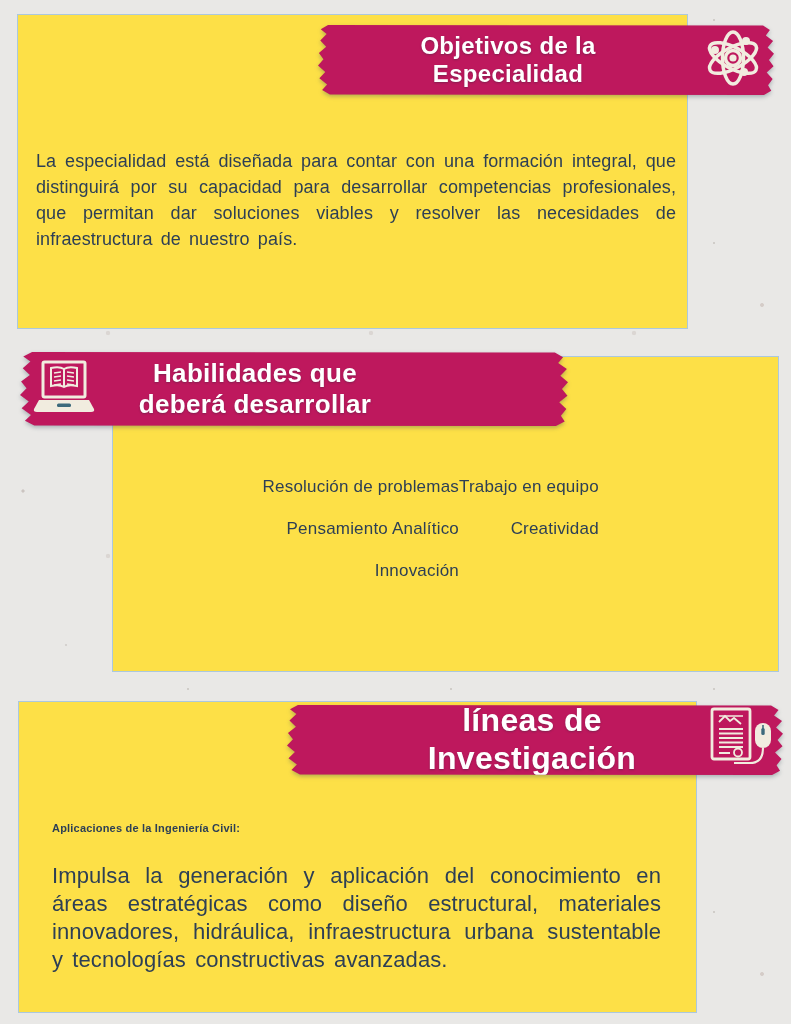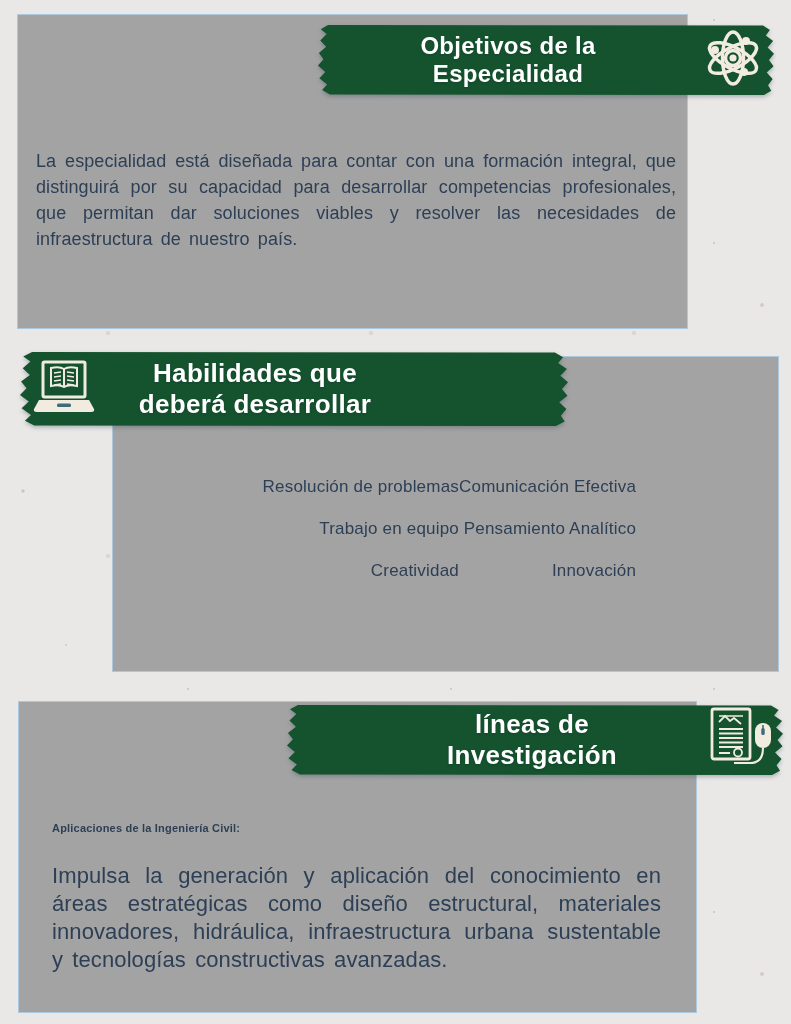--- a/index.html
+++ b/index.html
@@ -14,36 +14,36 @@
       radial-gradient(circle at 150px 160px, rgba(105,95,88,.22) 1px,  transparent 1.7px),
       radial-gradient(circle at 236px 82px,  rgba(150,120,108,.25) 1.5px, transparent 2.3px),
       radial-gradient(circle at 66px 199px,  rgba(120,110,100,.18) 1px, transparent 1.6px),
       radial-gradient(circle at 188px 20px,  rgba(110,95,85,.2) .8px,  transparent 1.5px),
       radial-gradient(circle at 108px 110px, rgba(140,115,100,.15) 1.8px, transparent 2.6px);
     background-size: 263px 223px;
   }
 
   .card {
     position: absolute;
-    background: #a3a3a3;
+    background: #fde047;
     border: 1px solid #abc8de;
   }
   #card-objetivos   { left: 17px;  top: 14px;  width: 671px; height: 315px; }
   #card-habilidades { left: 112px; top: 356px; width: 667px; height: 316px; text-align: right; }
   #card-lineas      { left: 18px;  top: 701px; width: 679px; height: 312px; }
 
   .banner-wrap { position: absolute; z-index: 5; filter: drop-shadow(0 2px 2px rgba(50,75,90,.35)); }
   #banner-objetivos   { left: 318px; top: 25px;  width: 456px; height: 70px; }
   #banner-habilidades { left: 20px;  top: 352px; width: 548px; height: 74px; }
   #banner-lineas      { left: 287px; top: 705px; width: 496px; height: 70px; }
 
   .banner {
     position: relative;
     width: 100%; height: 100%;
-    background: #14532d;
+    background: #be185d;
     clip-path: polygon(
       2.2% 0%, 97.6% 0.8%, 99.1% 7%, 98.2% 15%, 99.8% 23%, 98.6% 32%, 100% 41%,
       98.9% 50%, 99.9% 59%, 98.4% 68%, 99.7% 77%, 98.7% 86%, 99.4% 94%, 97.8% 100%,
       2.6% 99.2%, 0.9% 93%, 2% 85%, 0.3% 76%, 1.6% 67%, 0% 58%, 1.2% 49%,
       0.2% 40%, 1.8% 31%, 0.5% 22%, 1.9% 13%, 0.6% 6%);
   }
 
   .banner-title {
     position: absolute;
     top: 50%;
@@ -51,21 +51,21 @@
     color: #ffffff;
     font-weight: bold;
     text-align: center;
     white-space: pre-line;
     line-height: 1.18;
     text-shadow: 0 1px 2px rgba(25,45,55,.35);
     letter-spacing: .3px;
   }
   #banner-objetivos .banner-title   { left: 30px; width: 320px; font-size: 24px; }
   #banner-habilidades .banner-title { left: 85px; width: 300px; font-size: 26px; }
-  #banner-lineas .banner-title      { left: 95px; width: 300px; font-size: 26px; }
+  #banner-lineas .banner-title      { left: 95px; width: 300px; font-size: 32px; }
 
   .banner-icon { position: absolute; top: 50%; transform: translateY(-50%); }
   #banner-objetivos .banner-icon   { left: 384px; }
   #banner-habilidades .banner-icon { left: 12px; }
   #banner-lineas .banner-icon      { left: 420px; }
 
   .body-text {
     position: absolute;
     color: #2d3f55;
     text-align: justify;
@@ -120,21 +120,20 @@
         <circle cx="44" cy="14" r="4" fill="#f1ecdf"></circle>
         <circle cx="42" cy="45" r="4" fill="#f1ecdf"></circle>
       </svg>
     </span>
   </div>
 </div>
 
 <div class="card" id="card-habilidades">
   <div id="skills-grid">
     <span>Resolución de problemas</span>
-    <span>Comunicación Efectiva</span>
     <span>Trabajo en equipo</span>
     <span>Pensamiento Analítico</span>
     <span>Creatividad</span>
     <span>Innovación</span>
   </div>
 </div>
 
 <div class="banner-wrap" id="banner-habilidades">
   <div class="banner">
     <span class="banner-icon">

